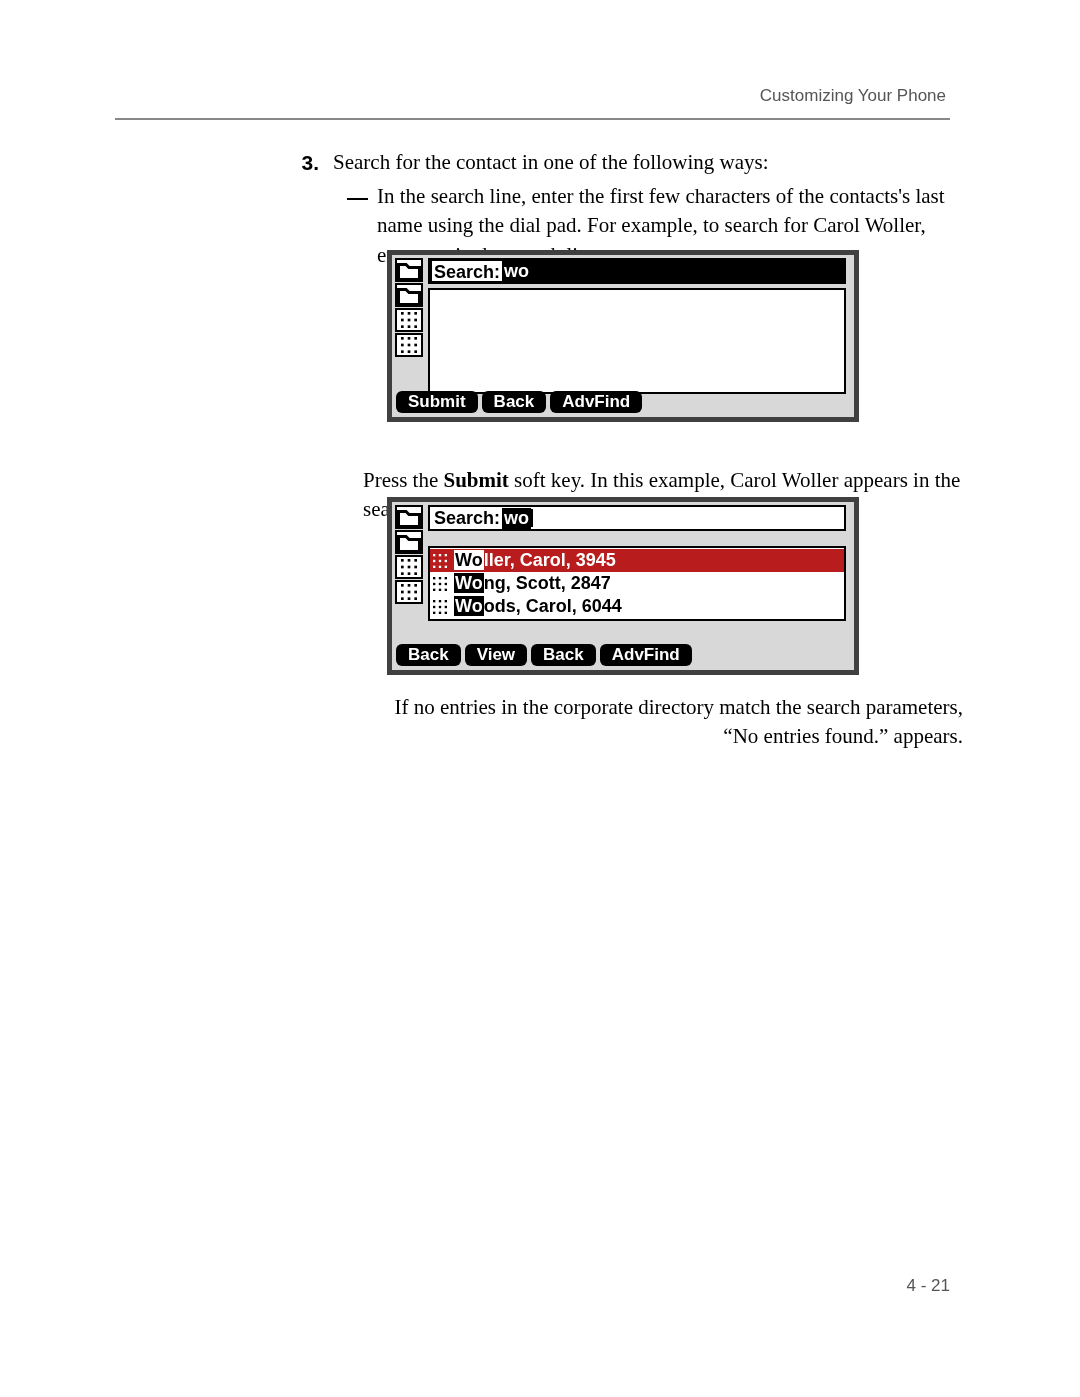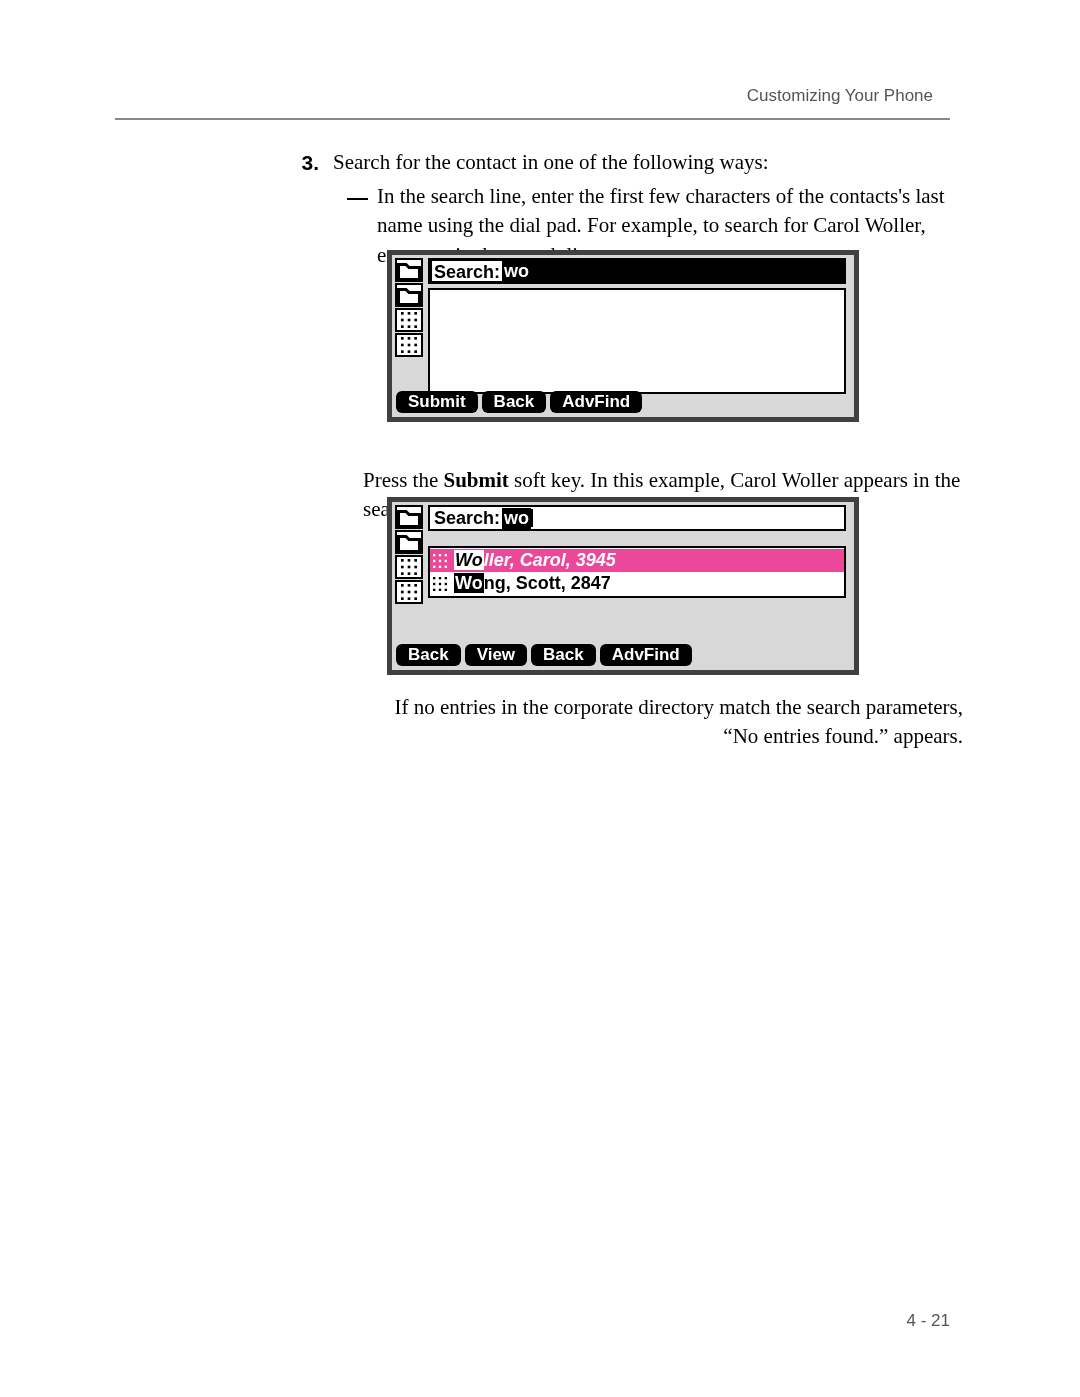--- a/index.html
+++ b/index.html
@@ -13,21 +13,21 @@
   }
   .page {
     position: absolute;
     left: 115px;
     top: 0;
     width: 835px;
   }
   .header-area {
     position: absolute;
     top: 86px;
-    right: 17px;
+    right: 4px;
     font-family: Arial, Helvetica, sans-serif;
     font-size: 17px;
     color: #555;
     text-align: left;
   }
   .hr {
     position: absolute;
     top: 118px;
     left: 0;
     width: 835px;
@@ -131,23 +131,22 @@
   }
   .result-row {
     display: flex;
     align-items: center;
     font-weight: bold;
     font-size: 18px;
     padding: 1px 2px;
     gap: 6px;
   }
   .result-row.sel {
-    background: #ec4899;
+    background: #b91c1c;
     color: #fff;
-    font-style: italic;
   }
   .row-icon {
     width: 16px;
     height: 16px;
     display: inline-flex;
     align-items: center;
     justify-content: center;
   }
   .row-icon svg { width: 14px; height: 14px; }
   .result-row .txt { display: inline; }
@@ -379,26 +378,44 @@
                   <rect x="5" y="5" width="2" height="2"></rect>
                   <rect x="10" y="5" width="2" height="2"></rect>
                   <rect x="0" y="10" width="2" height="2"></rect>
                   <rect x="5" y="10" width="2" height="2"></rect>
                   <rect x="10" y="10" width="2" height="2"></rect>
                 </g>
               </svg>
             </span>
             <span class="txt"><span class="hl">Wo</span><span>ng, Scott, 2847</span></span>
           </div>
+          <div class="result-row">
+            <span class="row-icon">
+              <svg viewBox="0 0 12 12">
+                <g fill="#000">
+                  <rect x="0" y="0" width="2" height="2"></rect>
+                  <rect x="5" y="0" width="2" height="2"></rect>
+                  <rect x="10" y="0" width="2" height="2"></rect>
+                  <rect x="0" y="5" width="2" height="2"></rect>
+                  <rect x="5" y="5" width="2" height="2"></rect>
+                  <rect x="10" y="5" width="2" height="2"></rect>
+                  <rect x="0" y="10" width="2" height="2"></rect>
+                  <rect x="5" y="10" width="2" height="2"></rect>
+                  <rect x="10" y="10" width="2" height="2"></rect>
+                </g>
+              </svg>
+            </span>
+            <span class="txt"><span class="hl">Wo</span><span>ods, Carol, 6044</span></span>
+          </div>
         </div>
       <div class="softkey-bar">
         <div class="softkey">Back</div>
         <div class="softkey">View</div>
         <div class="softkey">Back</div>
         <div class="softkey">AdvFind</div>
       </div>
     </div>
   </div>
 
   <div id="sec4" style="font-size:21px; line-height:1.4;">If no entries in the corporate directory match the search parameters, “No entries found.” appears.</div>
 
-  <div class="page-number" style="top:1311px;">4 - 21</div>
+  <div class="page-number" style="top:1276px;">4 - 21</div>
 </div>
 
 </body></html>

